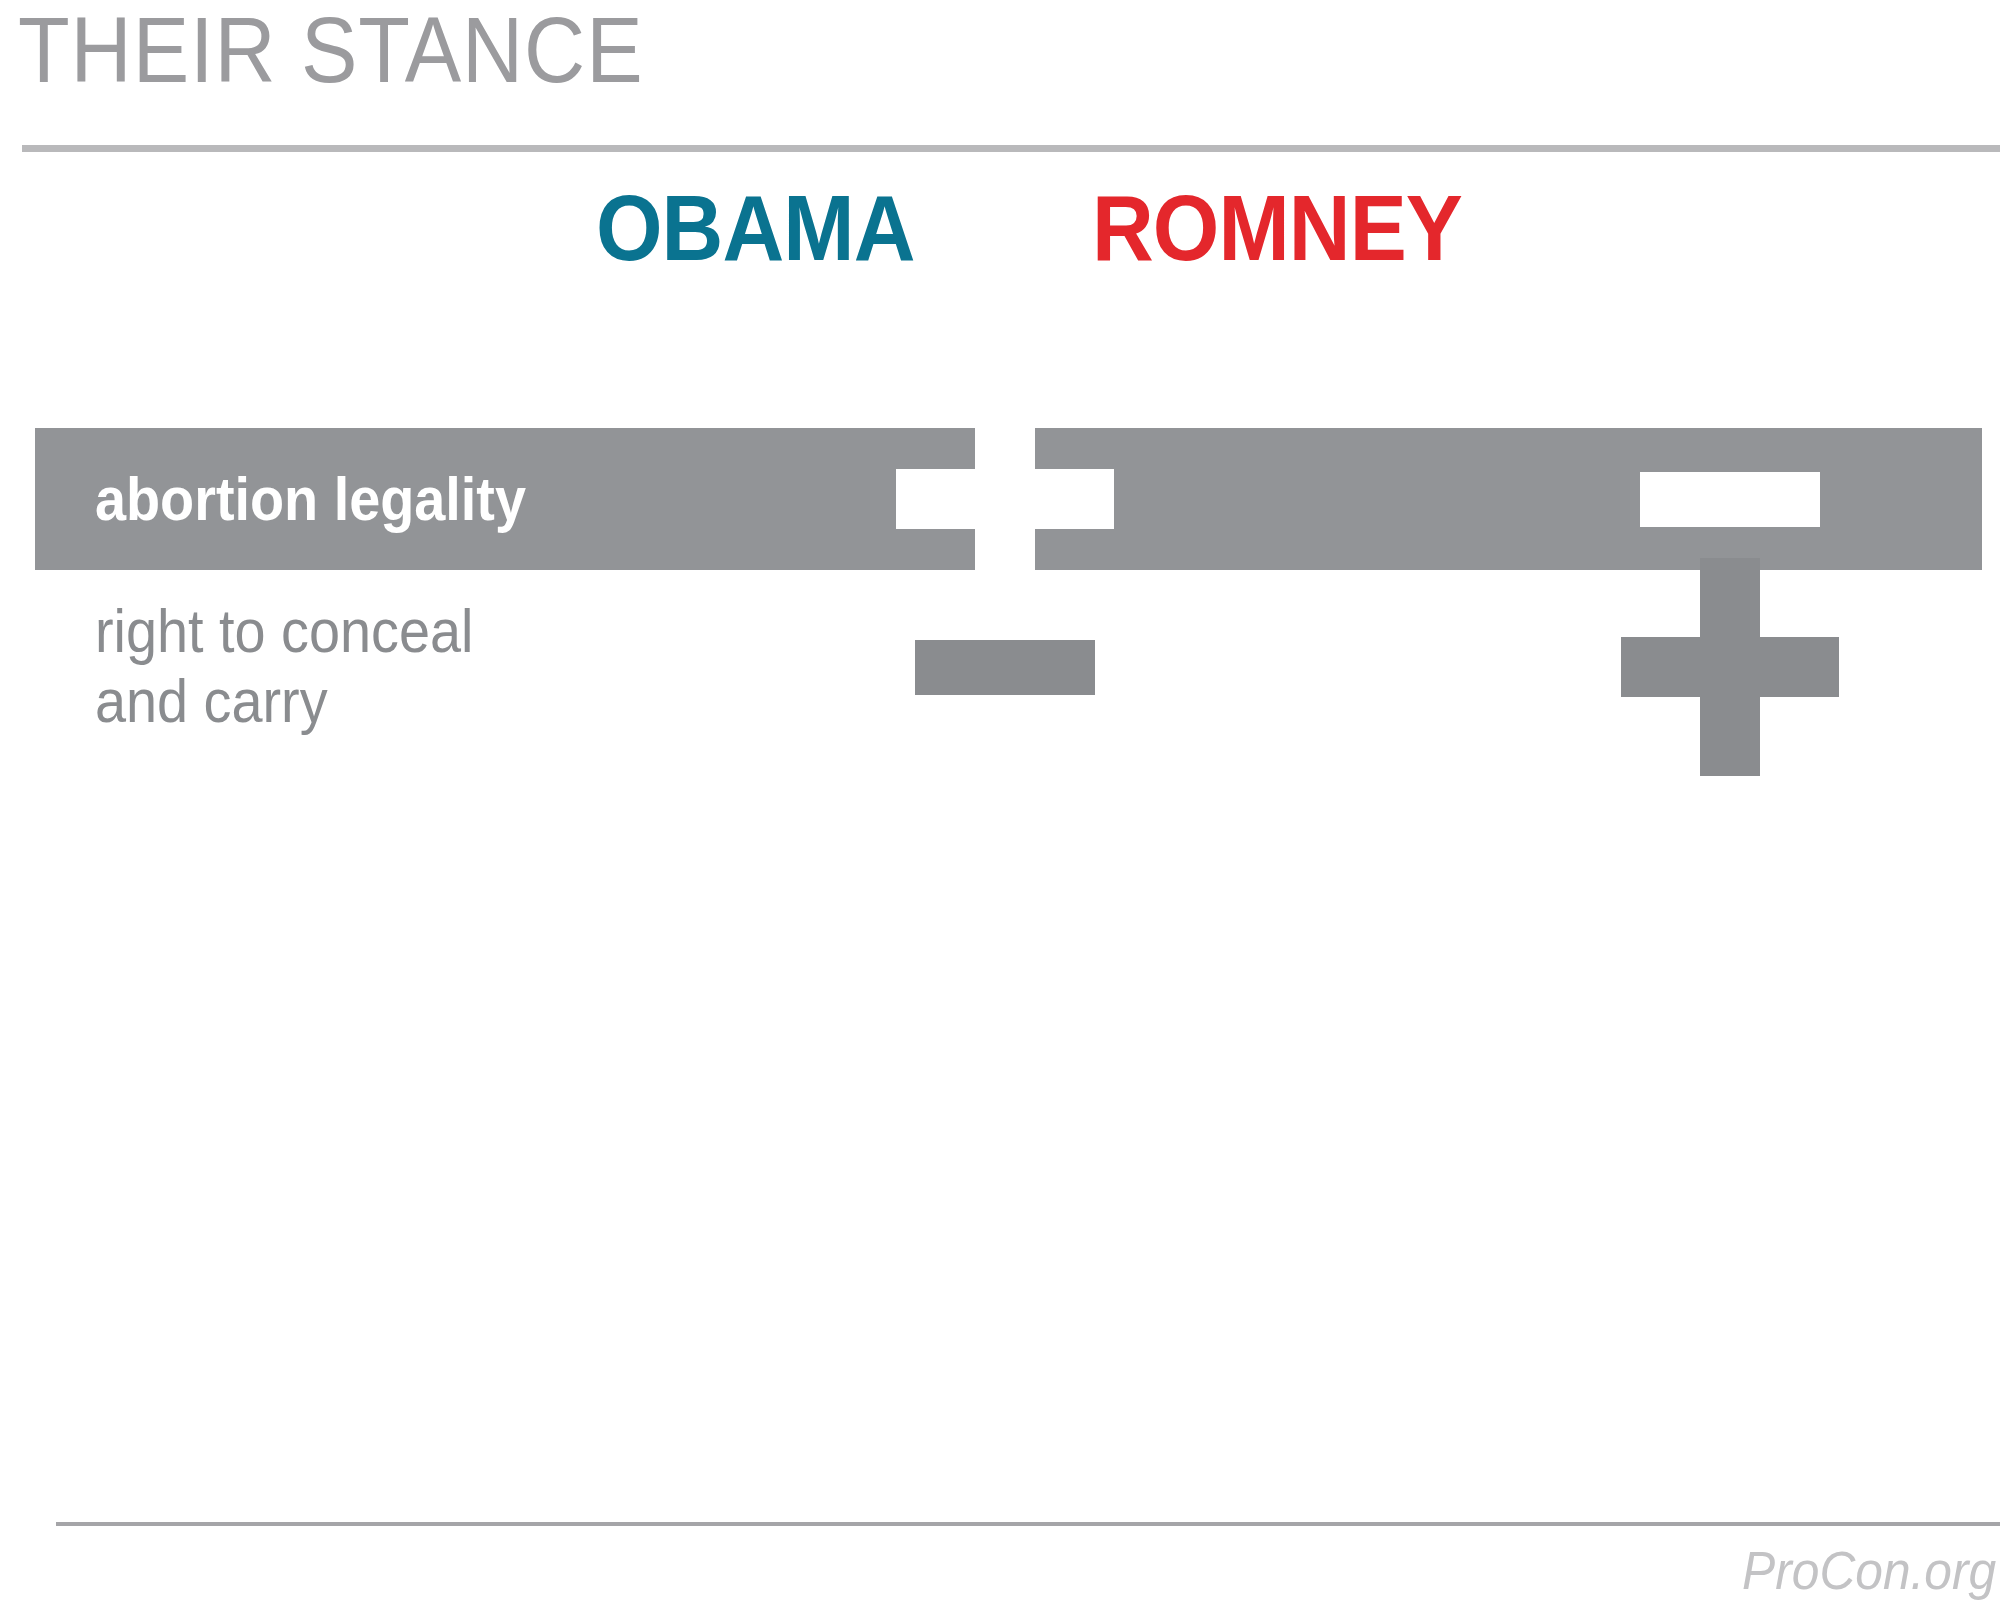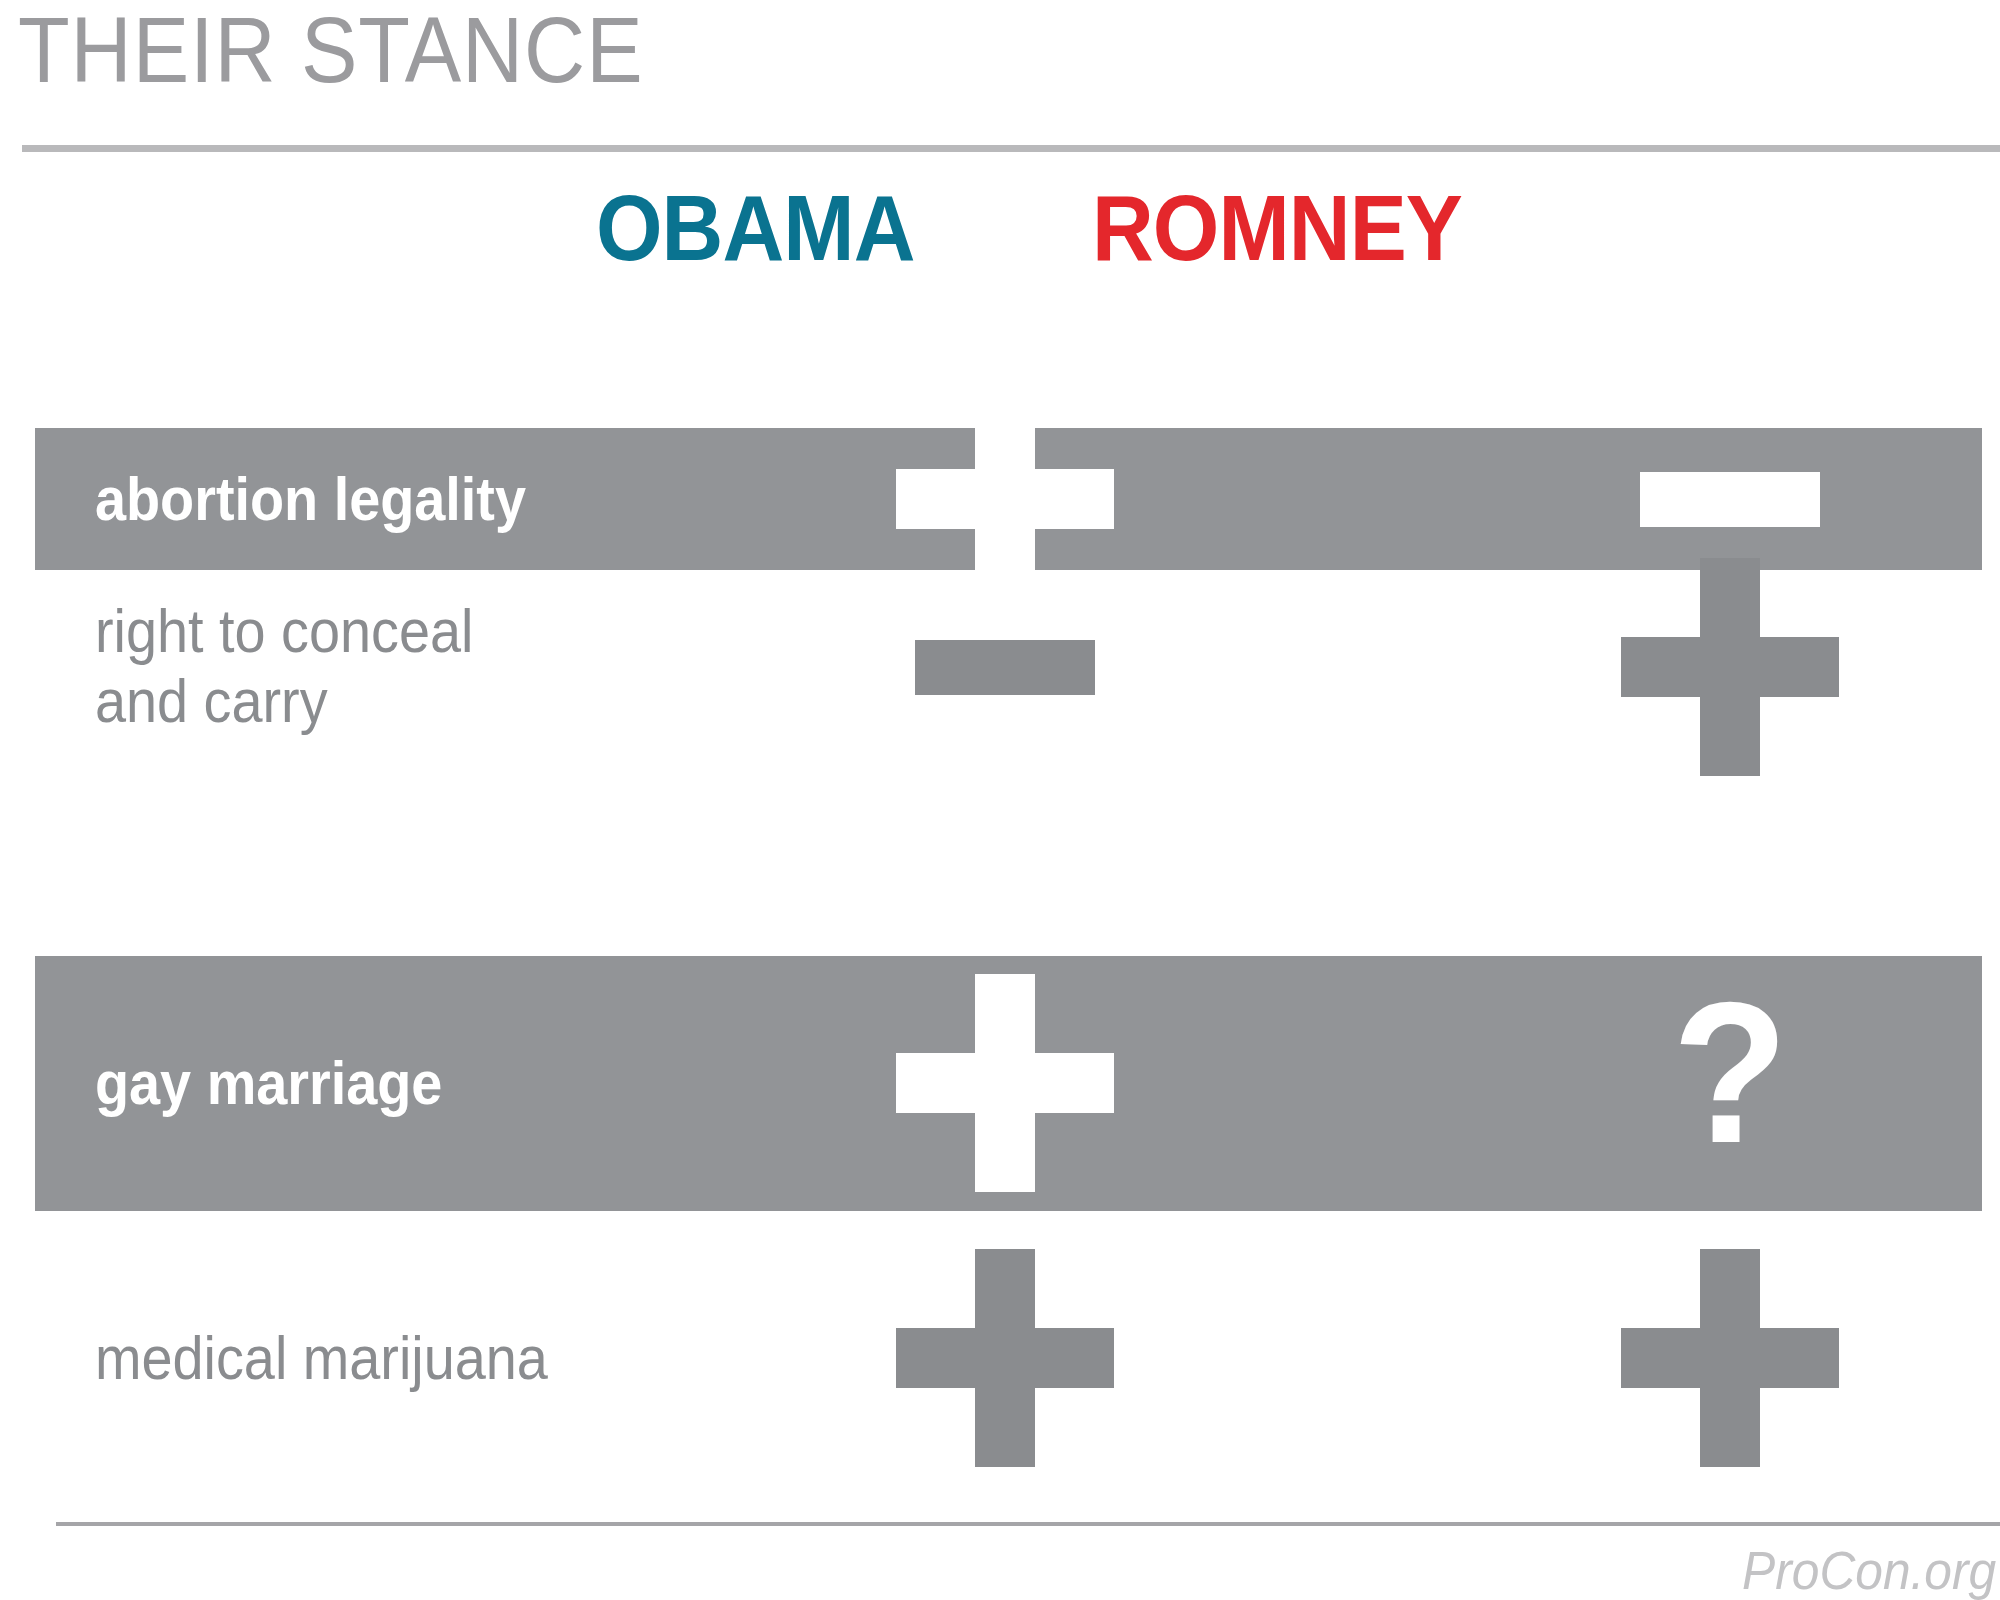--- a/index.html
+++ b/index.html
@@ -208,39 +208,20 @@
       <div class="label" style="top:8px;">right to conceal
 and carry</div>
       <div class="sym obama gray" style="top:-20px; height:198px;">
         <div class="glyph-minus"></div>
       </div>
       <div class="sym romney gray" style="top:-20px; height:198px;">
         <div class="glyph-plus"></div>
       </div>
     </div>
 
-    <div class="row shaded" style="top:940px; height:255px;">
-      <div class="band"></div>
-      <div class="label" style="top:92px;">gay marriage</div>
-      <div class="sym obama white" style="top:18px; height:218px;">
-        <div class="glyph-plus"></div>
-      </div>
-      <div class="sym romney white" style="top:8px; height:218px;">
-        <div class="glyph-question">?</div>
-      </div>
-    </div>
-
-    <div class="row plain" style="top:1215px; height:200px;">
-      <div class="label" style="top:92px;">medical marijuana</div>
-      <div class="sym obama gray" style="top:28px; height:198px;">
-        <div class="glyph-plus"></div>
-      </div>
-      <div class="sym romney gray" style="top:28px; height:198px;">
-        <div class="glyph-plus"></div>
-      </div>
-    </div>
+
 
   </div>
 
   <div class="footer-rule"></div>
   <div class="credit">ProCon.org</div>
 
 </div>
 
 </body></html>

